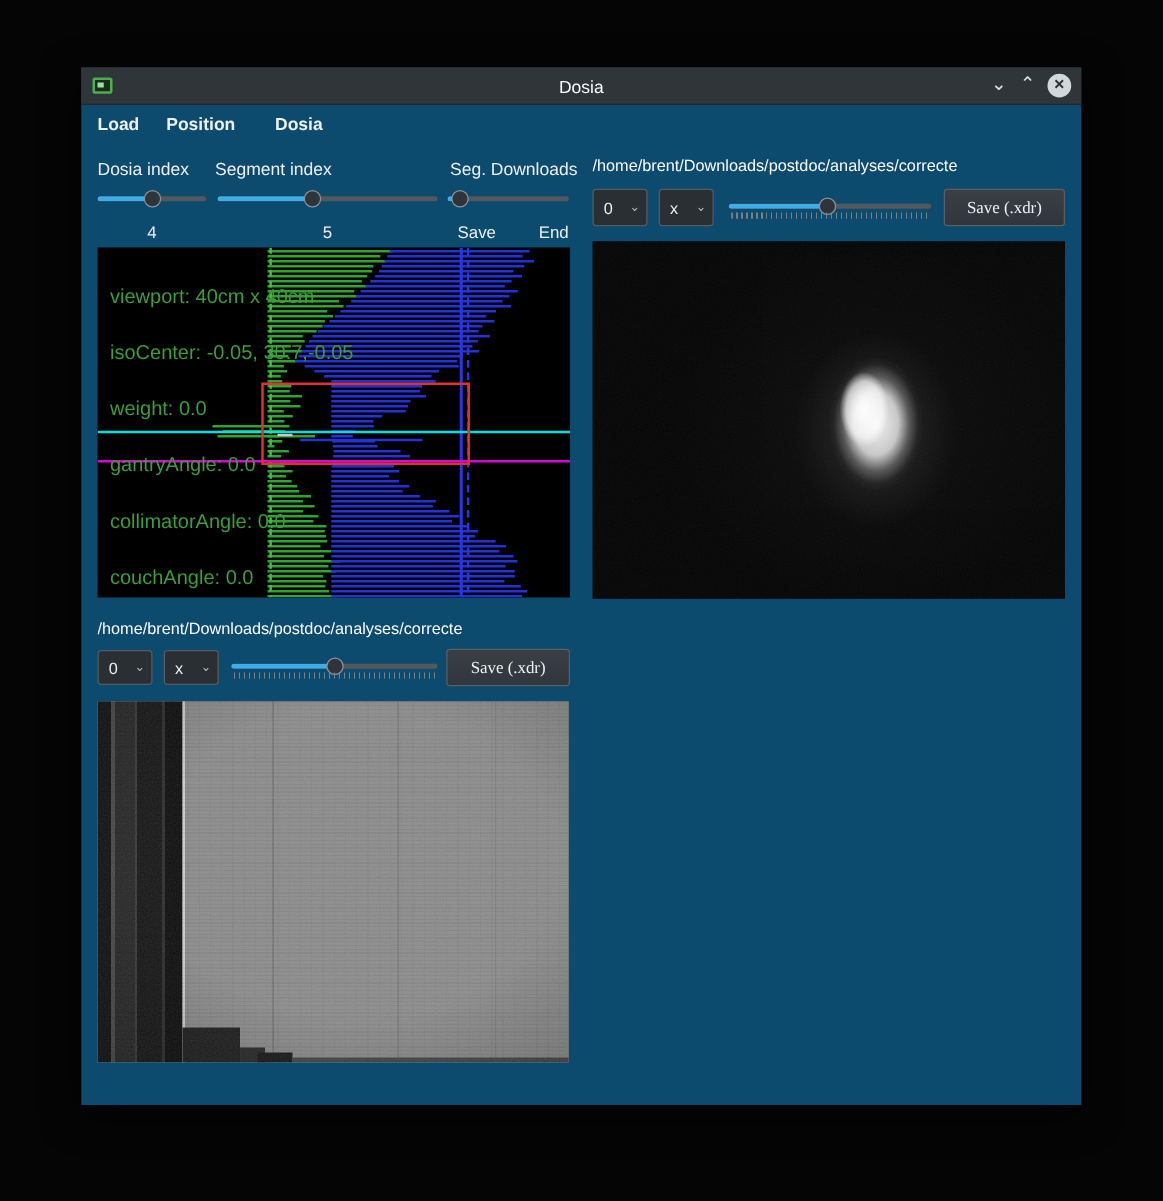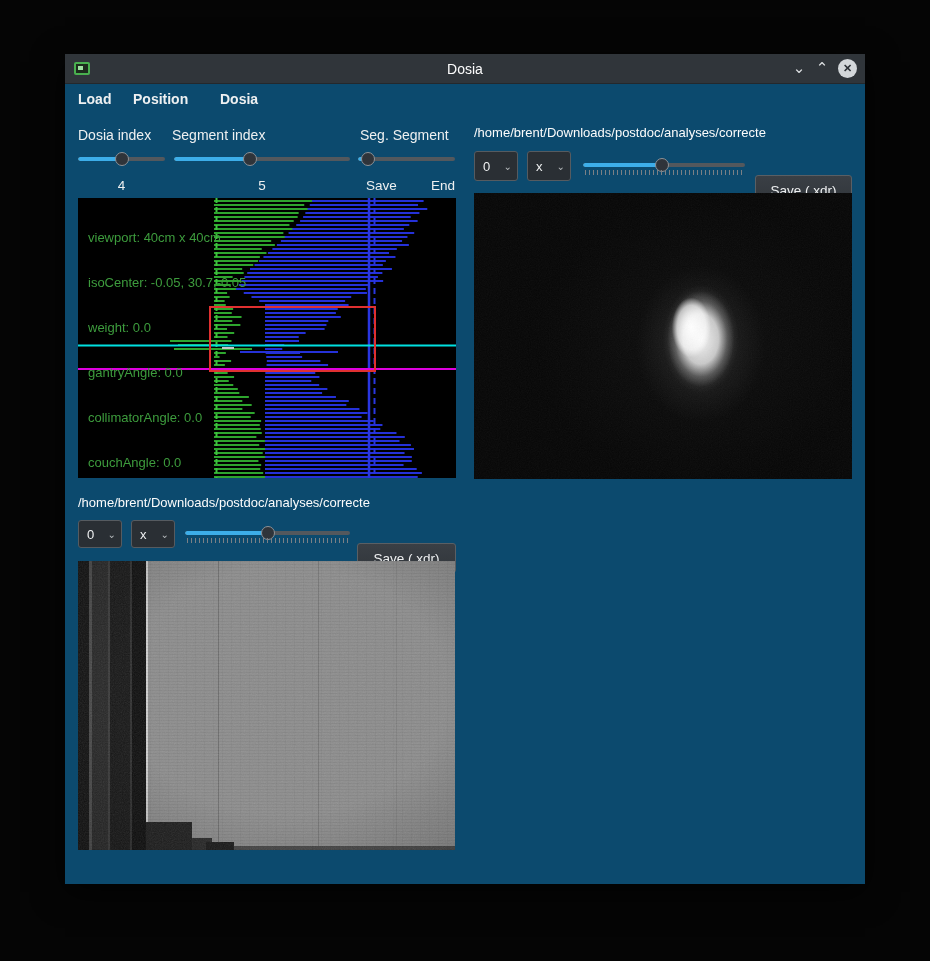--- a/index.html
+++ b/index.html
@@ -42,28 +42,28 @@
   .ticks { position:absolute; left:2px; right:2px; top:13px; height:5px;
            background:repeating-linear-gradient(90deg,#7b8085 0 1px,transparent 1px 4px); }
 
   .combo { position:absolute; height:28px; border:1px solid #565b60; border-radius:3px;
            background:#2a2f34; display:flex; align-items:center; justify-content:space-between;
            padding:0 5px 0 8px; font-size:13px; color:#eef0f1; }
   .combo-arrow { font-size:10px; color:#b7bbbe; margin-left:4px; }
 
   .btn { position:absolute; height:30px; border:1px solid #5a5f64; border-radius:3px;
          background:linear-gradient(#3a3f45,#31363b); color:#eef0f1; font-size:13.5px;
-         font-family:Liberation Sans, sans-serif; display:flex; align-items:center; justify-content:center;margin-top:24px; }
+         font-family:Liberation Serif, serif; display:flex; align-items:center; justify-content:center; }
 
   .path-text { position:absolute; font-size:13px; color:#fcfcfc; white-space:nowrap; overflow:hidden; }
 
   
   .plot { position:absolute; background:#000; overflow:hidden; }
   .plot svg { position:absolute; left:0; top:0; }
-  .plot-text { position:absolute; left:10px; top:2px; font-size:13px; line-height:15px;
+  .plot-text { position:absolute; left:10px; top:2px; font-size:16px; line-height:15px;
                color:#3d9c3d; white-space:pre; }
 
   
   .epid { position:absolute; background:#8d8d8d; overflow:hidden; }
   .abs { position:absolute; }
   .epid-tex { left:0; top:0; right:0; bottom:0;
       background:
         repeating-linear-gradient(0deg, rgba(0,0,0,0.05) 0 1px, transparent 1px 3px),
         repeating-linear-gradient(90deg, rgba(0,0,0,0.03) 0 1px, transparent 1px 9px),
         radial-gradient(ellipse at 55% 45%, transparent 55%, rgba(0,0,0,0.20) 100%); }
@@ -102,21 +102,21 @@
     </div>
 
     <div class="menubar">
       <span class="menu-item" style="left:13px">Load</span>
       <span class="menu-item" style="left:68px">Position</span>
       <span class="menu-item" style="left:155px">Dosia</span>
     </div>
 
     <div class="lbl" style="left:13px;top:73px">Dosia index</div>
     <div class="lbl" style="left:107px;top:73px">Segment index</div>
-    <div class="lbl" style="left:295px;top:73px">Seg. Segment</div>
+    <div class="lbl" style="left:295px;top:73px">Seg. Downloads</div>
 
     <div class="slider" style="left:13px;top:97px;width:87px">
       <div class="groove">
           <div class="fill" style="width:50%"></div>
         </div>
       <div class="handle" style="left:50%"></div>
     </div>
     <div class="slider" style="left:109px;top:97px;width:176px">
       <div class="groove">
           <div class="fill" style="width:43%"></div>

